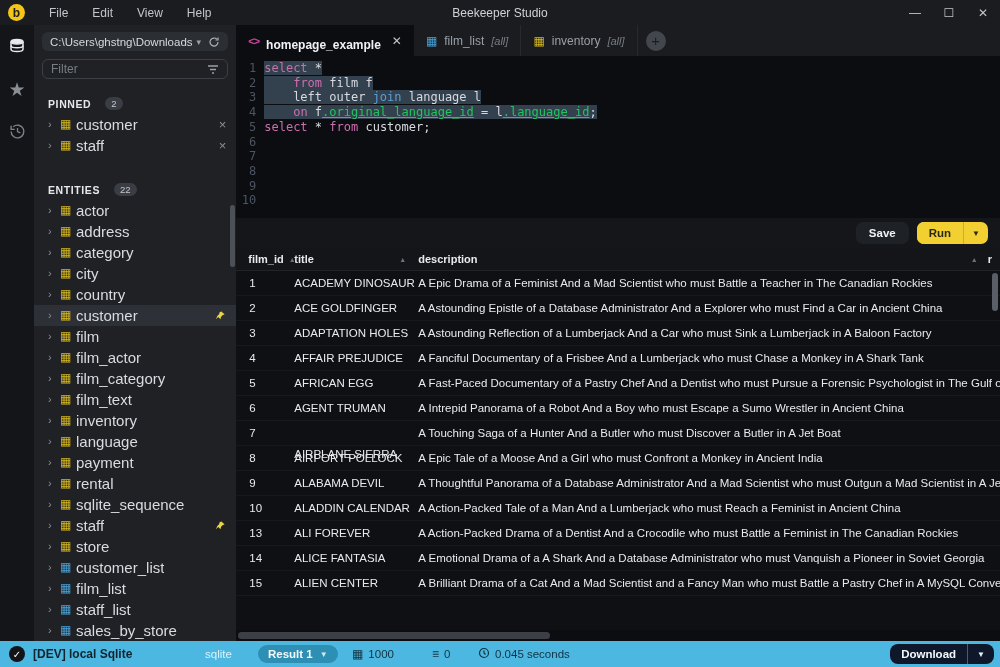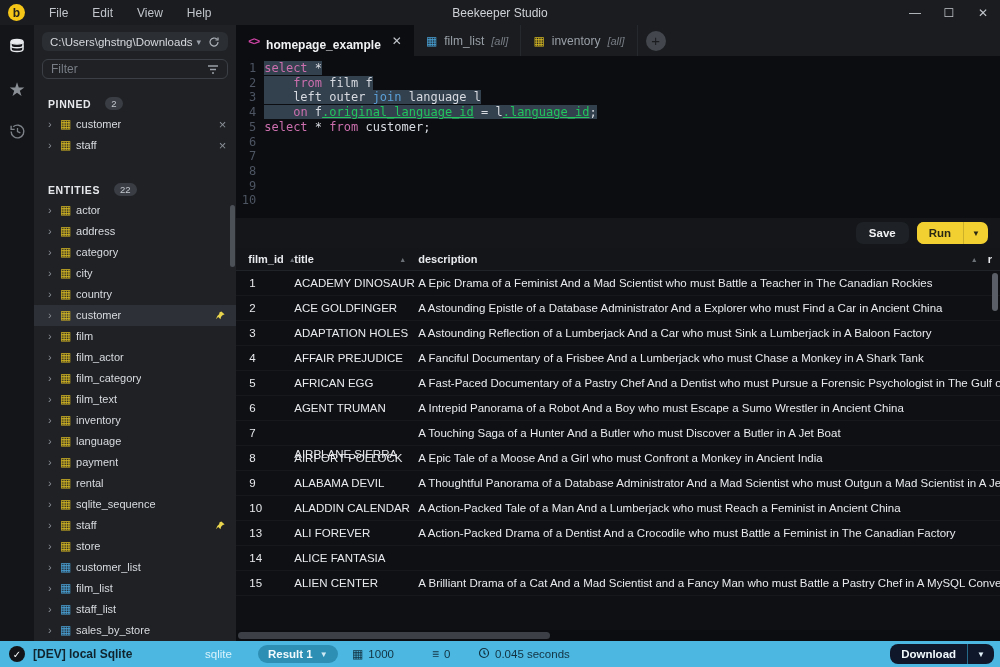--- a/index.html
+++ b/index.html
@@ -41,21 +41,21 @@
   .section-label { color:#e6e8eb; font-size:10.5px; font-weight:bold; letter-spacing:.6px; }
   .badge { background:#3a3e44; color:#c5c9cf; font-size:9.5px; border-radius:8px; padding:1px 6px; }
 
   .side-list { margin-top:4px; }
   .side-item { height:21px; display:flex; align-items:center; padding-left:14px; padding-right:10px; position:relative; }
   .side-item.selected { background:#2d3036; }
   .chev { color:#8b9097; font-size:11px; width:12px; flex:0 0 12px; }
   .tbl-ico { font-size:12px; width:16px; flex:0 0 16px; line-height:1; }
   .tbl-ico.table { color:#d6b822; }
   .tbl-ico.view { color:#4aa3d8; }
-  .side-label { color:#d8dbdf; font-size:11px; white-space:nowrap; overflow:hidden; }
+  .side-label { color:#d8dbdf; font-size:15px; white-space:nowrap; overflow:hidden; }
   .side-x { margin-left:auto; color:#8b9097; font-size:13px; }
   .pin-ico { margin-left:auto; display:flex; }
   .sb-scrollbar { position:absolute; right:1px; top:180px; width:5px; height:62px; background:#4c5057; border-radius:3px; }
 
   
   .main { flex:1 1 auto; display:flex; flex-direction:column; min-width:0; background:#0b0d10; }
 
   .tabbar { height:31px; background:#1a1c1f; display:flex; align-items:stretch; flex:0 0 31px; }
   .tab { display:flex; align-items:center; gap:7px; padding:0 12px; border-right:1px solid #26292d; max-width:200px; }
   .tab.active { background:#0b0d10; border-right:none; }
@@ -446,25 +446,26 @@
             <span class="cell-desc" style="display: block;">A Thoughtful Panorama of a Database Administrator And a Mad Scientist who must Outgun a Mad Scientist in A Jet Boat</span>
           </div>
           <div class="grid-row">
             <span class="cell-id" style="display: block;">10</span>
             <span class="cell-title" style="display: block;">ALADDIN CALENDAR</span>
             <span class="cell-desc" style="display: block;">A Action-Packed Tale of a Man And a Lumberjack who must Reach a Feminist in Ancient China</span>
           </div>
           <div class="grid-row">
             <span class="cell-id" style="display: block;">13</span>
             <span class="cell-title" style="display: block;">ALI FOREVER</span>
-            <span class="cell-desc" style="display: block;">A Action-Packed Drama of a Dentist And a Crocodile who must Battle a Feminist in The Canadian Factory</span>
+            <span class="cell-desc" style="display: block;">A Action-Packed Drama of a Dentist And a Crocodile who must Battle a Feminist in The Canadian Rockies</span>
           </div>
           <div class="grid-row">
             <span class="cell-id" style="display: block;">14</span>
             <span class="cell-title" style="display: block;">ALICE FANTASIA</span>
+            <span class="cell-desc" style="display: block;">A Emotional Drama of a A Shark And a Database Administrator who must Vanquish a Pioneer in Soviet Georgia</span>
           </div>
           <div class="grid-row">
             <span class="cell-id" style="display: block;">15</span>
             <span class="cell-title" style="display: block;">ALIEN CENTER</span>
             <span class="cell-desc" style="display: block;">A Brilliant Drama of a Cat And a Mad Scientist and a Fancy Man who must Battle a Pastry Chef in A MySQL Convention</span>
           </div>
           <div class="v-scrollbar"></div>
         </div>
 
       <div class="hscroll">

